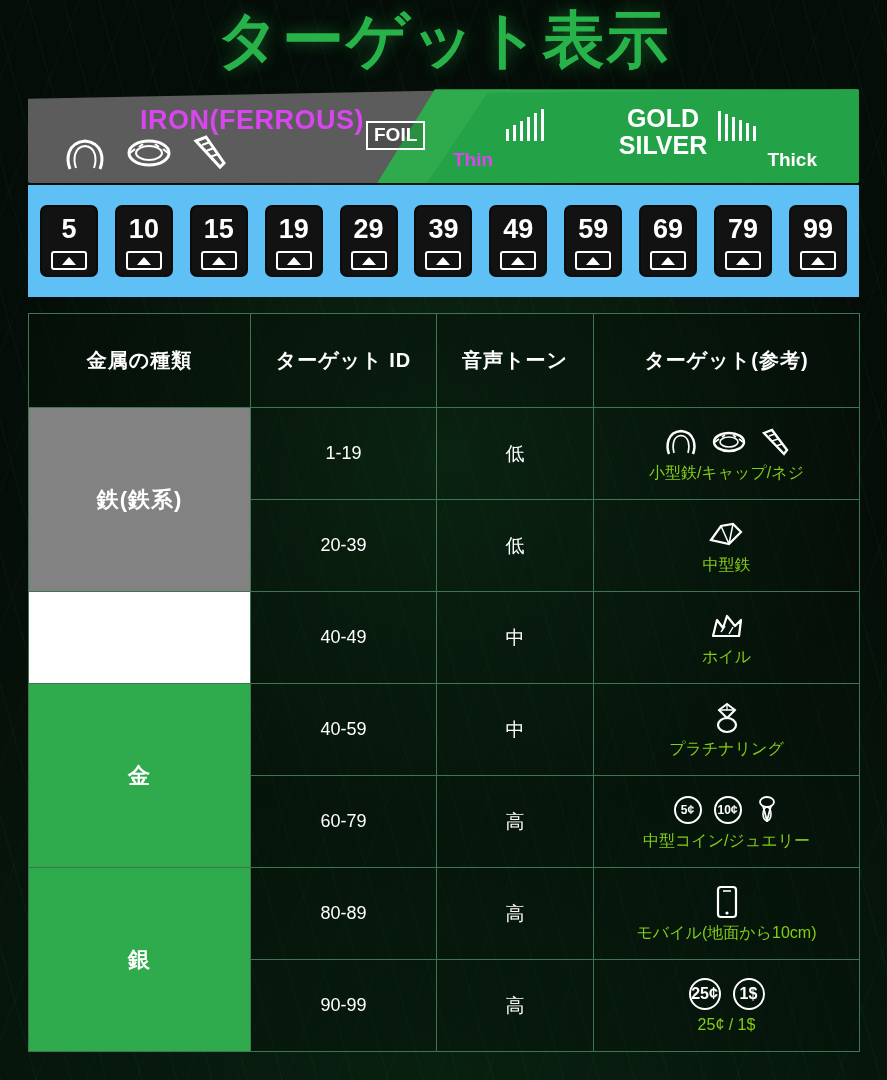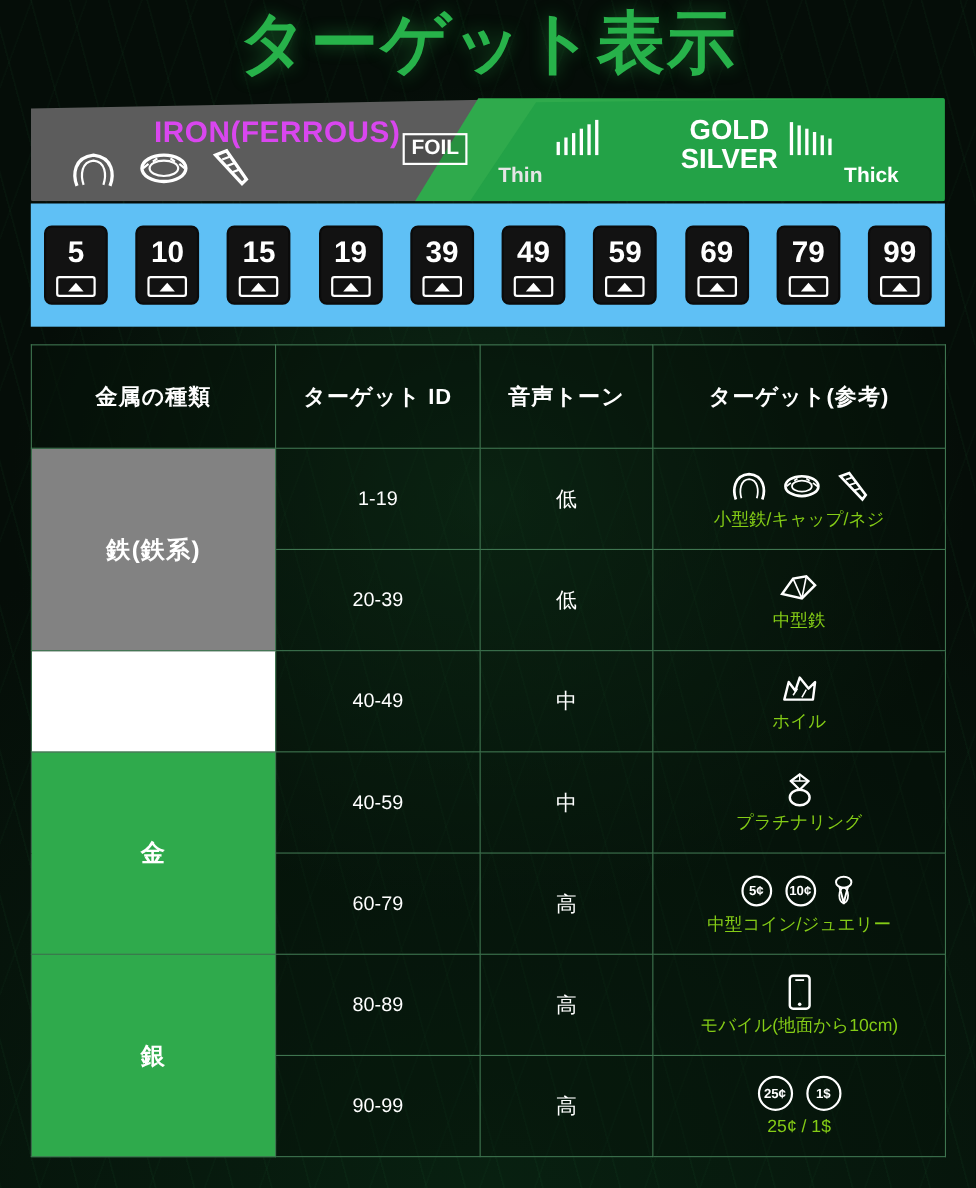--- a/index.html
+++ b/index.html
@@ -77,21 +77,21 @@
     background: rgba(0,0,0,0.15);
   }
   .gold-label {
     position: absolute; left: 565px; top: 16px;
     color: #ffffff; font-size: 25px; font-weight: 700;
     text-align: center; line-height: 1.05;
     width: 140px;
   }
   .thin-label {
     position: absolute; left: 425px; top: 60px;
-    color: #e5e5e5; font-size: 19px; font-weight: 600;
+    color: #d946ef; font-size: 19px; font-weight: 600;
   }
   .thick-label {
     position: absolute; right: 42px; top: 60px;
     color: #ffffff; font-size: 19px; font-weight: 600;
   }
   .bars-left, .bars-right {
     position: absolute; top: 18px; height: 34px;
     display: flex; align-items: flex-end; gap: 4px;
   }
   .bars-left { left: 478px; }
@@ -186,21 +186,21 @@
   }
   .tgt-label { font-size: 16px; color: #84cc16; line-height: 1.2; }
   .row-h1 { height: 92px; }
 
   .coin {
     width: 28px; height: 28px; border-radius: 50%;
     border: 2px solid #ffffff; color: #ffffff;
     font-size: 12px; font-weight: 700;
     display: flex; align-items: center; justify-content: center;
   }
-  .coin.lg { width: 32px; height: 32px; font-size: 12px; }
+  .coin.lg { width: 32px; height: 32px; font-size: 16px; }
   svg { display: block; }
 </style>
 </head>
 <body>
 
 <div class="bg-streaks"></div>
 
 <div class="title">ターゲット表示</div>
 
 <div class="banner-wrap">
@@ -279,20 +279,26 @@
         <span class="caret"></span>
       </span>
     </div>
     <div class="chip">
       <span class="num">19</span>
       <span class="caret-box">
         <span class="caret"></span>
       </span>
     </div>
     <div class="chip">
+      <span class="num">29</span>
+      <span class="caret-box">
+        <span class="caret"></span>
+      </span>
+    </div>
+    <div class="chip">
       <span class="num">39</span>
       <span class="caret-box">
         <span class="caret"></span>
       </span>
     </div>
     <div class="chip">
       <span class="num">49</span>
       <span class="caret-box">
         <span class="caret"></span>
       </span>

